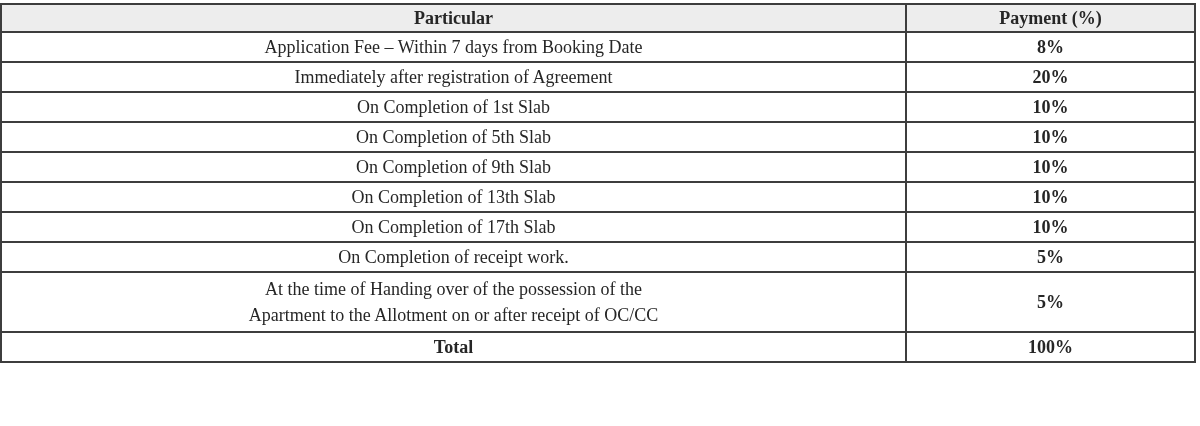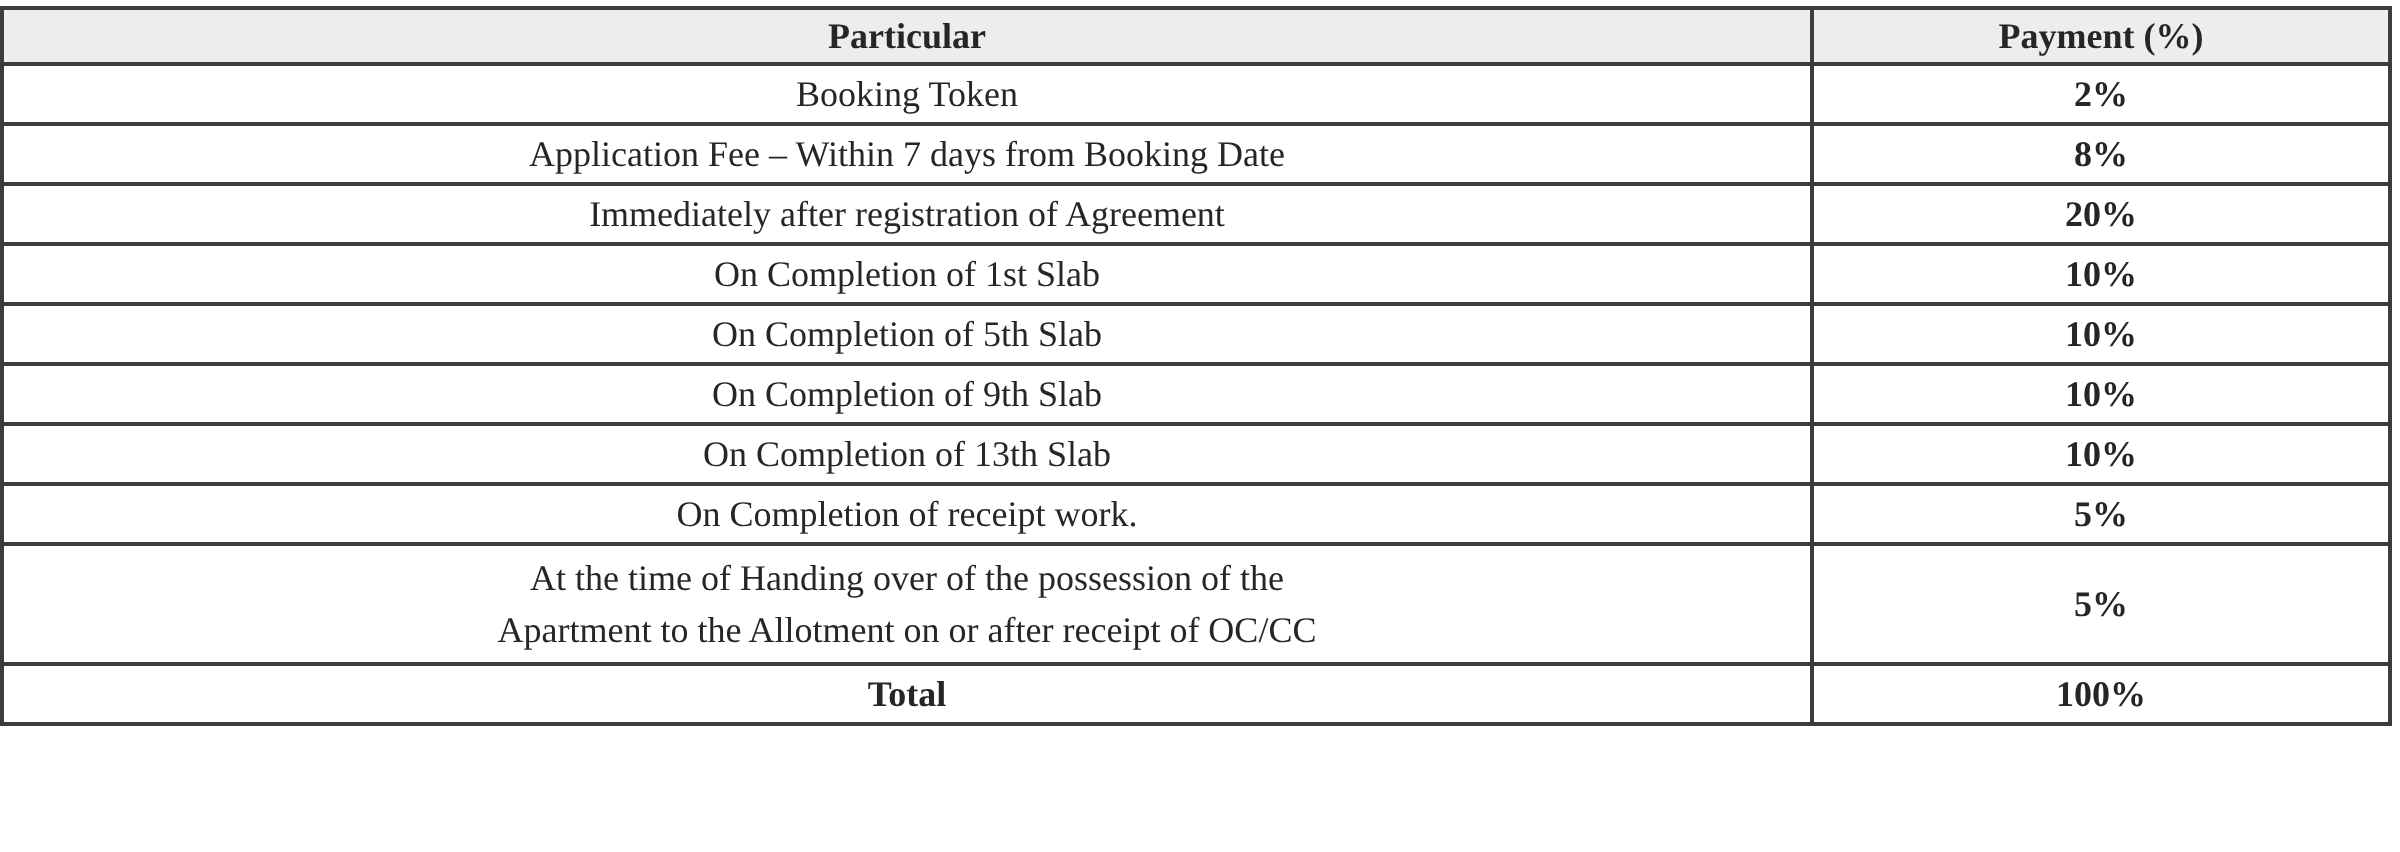--- a/index.html
+++ b/index.html
@@ -58,24 +58,20 @@
       <col class="col-payment">
     </colgroup>
     <thead>
       <tr>
         <th>Particular</th>
         <th>Payment (%)</th>
       </tr>
     </thead>
     <tbody>
       <tr class="row">
-        <td class="particular-cell">Booking Token</td>
-        <td class="payment-cell">2%</td>
-      </tr>
-      <tr class="row">
         <td class="particular-cell">Application Fee – Within 7 days from Booking Date</td>
         <td class="payment-cell">8%</td>
       </tr>
       <tr class="row">
         <td class="particular-cell">Immediately after registration of Agreement</td>
         <td class="payment-cell">20%</td>
       </tr>
       <tr class="row">
         <td class="particular-cell">On Completion of 1st Slab</td>
         <td class="payment-cell">10%</td>
@@ -86,20 +82,24 @@
       </tr>
       <tr class="row">
         <td class="particular-cell">On Completion of 9th Slab</td>
         <td class="payment-cell">10%</td>
       </tr>
       <tr class="row">
         <td class="particular-cell">On Completion of 13th Slab</td>
         <td class="payment-cell">10%</td>
       </tr>
       <tr class="row">
+        <td class="particular-cell">On Completion of 17th Slab</td>
+        <td class="payment-cell">10%</td>
+      </tr>
+      <tr class="row">
         <td class="particular-cell">On Completion of receipt work.</td>
         <td class="payment-cell">5%</td>
       </tr>
       <tr class="row-tall">
         <td class="particular-cell">At the time of Handing over of the possession of the
 Apartment to the Allotment on or after receipt of OC/CC</td>
         <td class="payment-cell">5%</td>
       </tr>
       <tr class="row row-total">
         <td class="particular-cell">Total</td>

